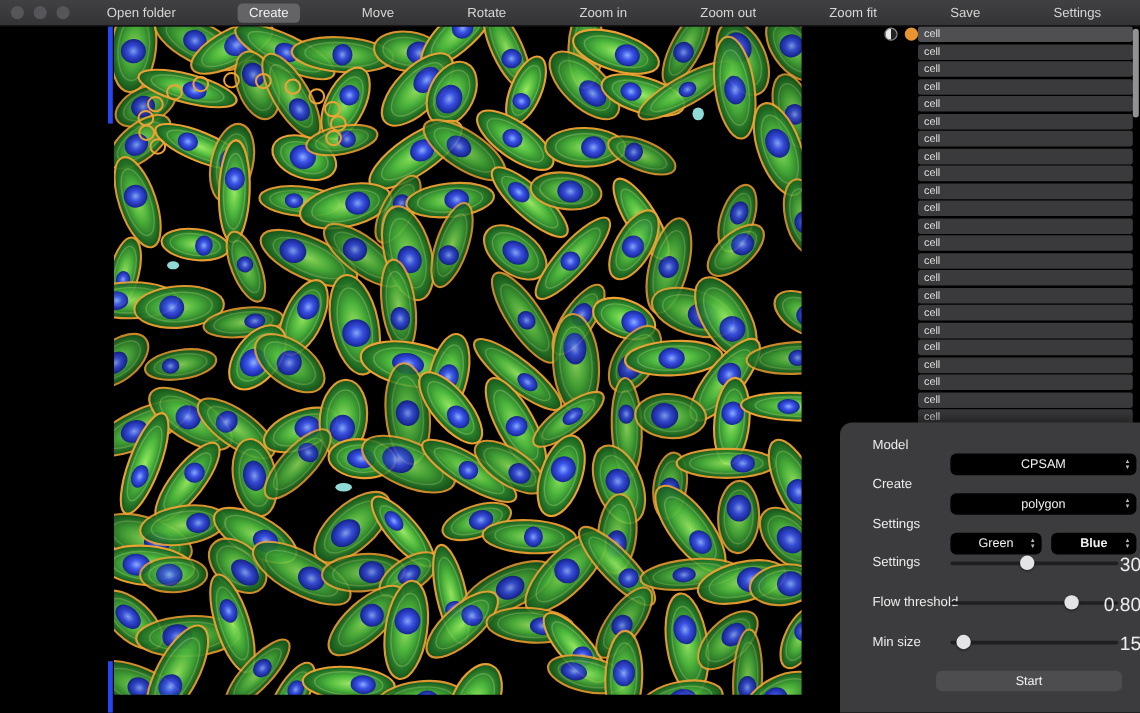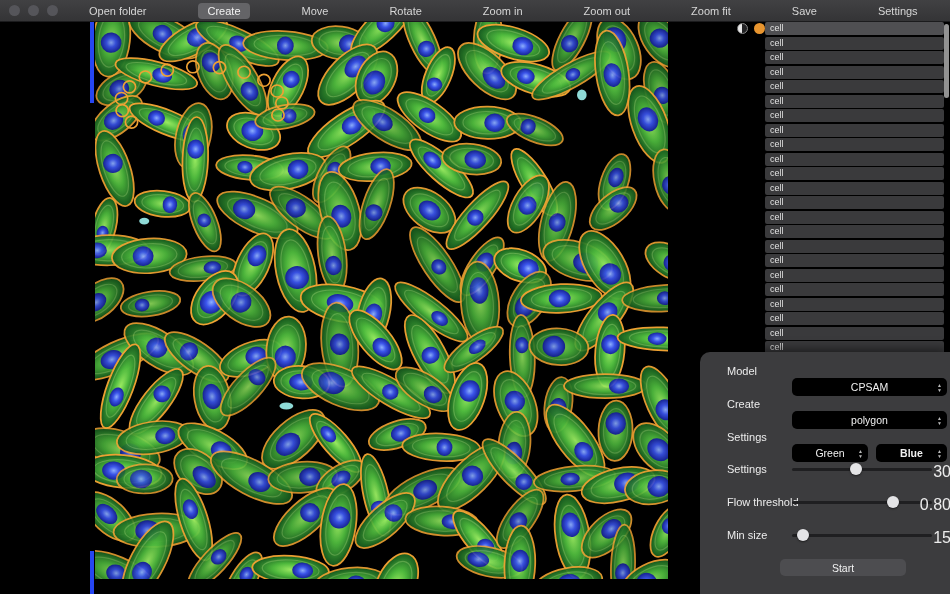--- a/index.html
+++ b/index.html
@@ -49,21 +49,21 @@
   .dd-ch1{left:80px;width:76px;}
   .dd-ch2{left:164px;width:71px;font-weight:bold;}
   .chev{position:absolute;right:5px;top:50%;transform:translateY(-50%);
     display:flex;flex-direction:column;align-items:center;font-size:5px;line-height:4.5px;color:#b8b8b8;}
   .chev i{font-style:normal;}
   .slider{position:absolute;left:80px;width:140px;height:18px;top:0;}
   .track{position:absolute;left:0;right:0;top:8px;height:3px;background:#1f1f21;border-radius:2px;}
   .handle{position:absolute;top:3px;width:12px;height:12px;border-radius:50%;background:#e4e4e6;
     box-shadow:0 1px 2px rgba(0,0,0,.5);}
   .sval{position:absolute;right:11px;top:3px;font-size:16px;}
-  .start-btn{position:absolute;left:80px;top:207px;width:126px;height:17px;background:#4d4d50;
+  .start-btn{position:absolute;left:80px;top:207px;width:155px;height:17px;background:#4d4d50;
     border:none;border-radius:5px;color:#f2f2f2;font-size:10.5px;font-family:inherit;}
 </style>
 </head>
 <body>
 
 <div class="toolbar">
   <div class="traffic-lights">
     <span class="tl"></span>
     <span class="tl"></span>
     <span class="tl"></span>

